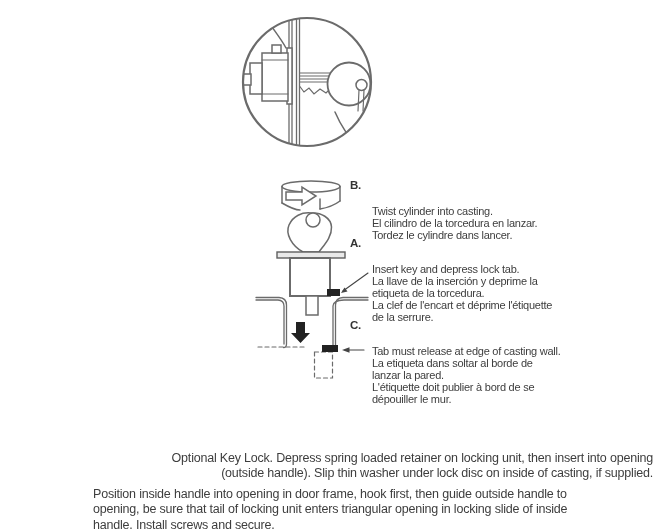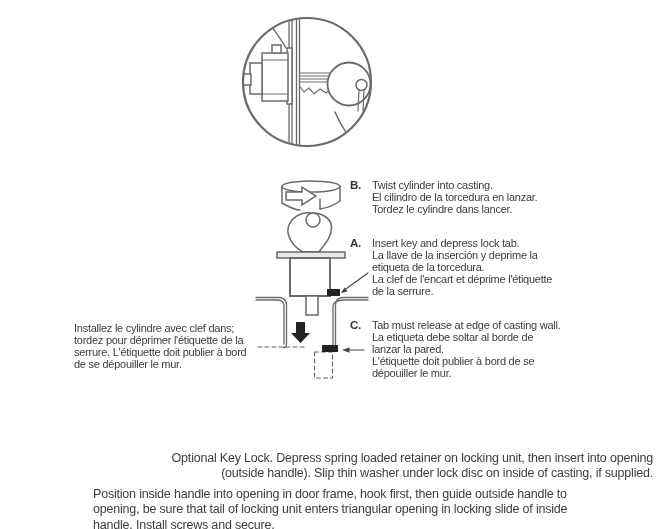--- a/index.html
+++ b/index.html
@@ -34,20 +34,21 @@
     line-height:12px;
     letter-spacing:-0.2px;
     color:#333333;
   }
   .step .body {
     width:235px;
     white-space:pre-line;
     font-size:11px;
     line-height:12px;
     letter-spacing:-0.25px;
+    margin-top:26px;
   }
   .footer-para {
     left:93px;
     width:560px;
     font-size:12.5px;
     line-height:15.5px;
     letter-spacing:-0.2px;
   }
   .diagram { position:absolute; }
 </style>
@@ -151,43 +152,39 @@
         <polygon points="91,117 97.5,115.5 94.5,111.5" fill="#444444" stroke="none"></polygon>
       </g>
 
       <g stroke="#444444" stroke-width="1.1">
         <line x1="114" y1="174" x2="95" y2="174"></line>
         <polygon points="92,174 99.5,171.3 99.5,176.7" fill="#444444" stroke="none"></polygon>
       </g>
     </g>
   </svg>
 
-  <p class="txt left-para" style="top:311px;">Installez le cylindre avec clef dans;
-tordez pour déprimer l'étiquette de la
-serrure. L'étiquette doit publier à bord
-de se dépouiller le mur.</p>
 
   <div class="step" style="top:179px;">
     <span class="letter">B.</span>
     <span class="body">Twist cylinder into casting.
 El cilindro de la torcedura en lanzar.
 Tordez le cylindre dans lancer.</span>
   </div>
   <div class="step" style="top:237px;">
     <span class="letter">A.</span>
     <span class="body">Insert key and depress lock tab.
 La llave de la inserción y deprime la
 etiqueta de la torcedura.
 La clef de l'encart et déprime l'étiquette
 de la serrure.</span>
   </div>
   <div class="step" style="top:319px;">
     <span class="letter">C.</span>
     <span class="body">Tab must release at edge of casting wall.
-La etiqueta debe soltar al borde de
+La etiqueta dans soltar al borde de
 lanzar la pared.
 L'étiquette doit publier à bord de se
 dépouiller le mur.</span>
   </div>
 
   <p class="txt footer-para" style="top:438px;text-align:right;">Optional Key Lock. Depress spring loaded retainer on locking unit, then insert into opening
 (outside handle). Slip thin washer under lock disc on inside of casting, if supplied.</p>
   <p class="txt footer-para" style="top:474px;">Position inside handle into opening in door frame, hook first, then guide outside handle to
 opening, be sure that tail of locking unit enters triangular opening in locking slide of inside
 handle. Install screws and secure.</p>

